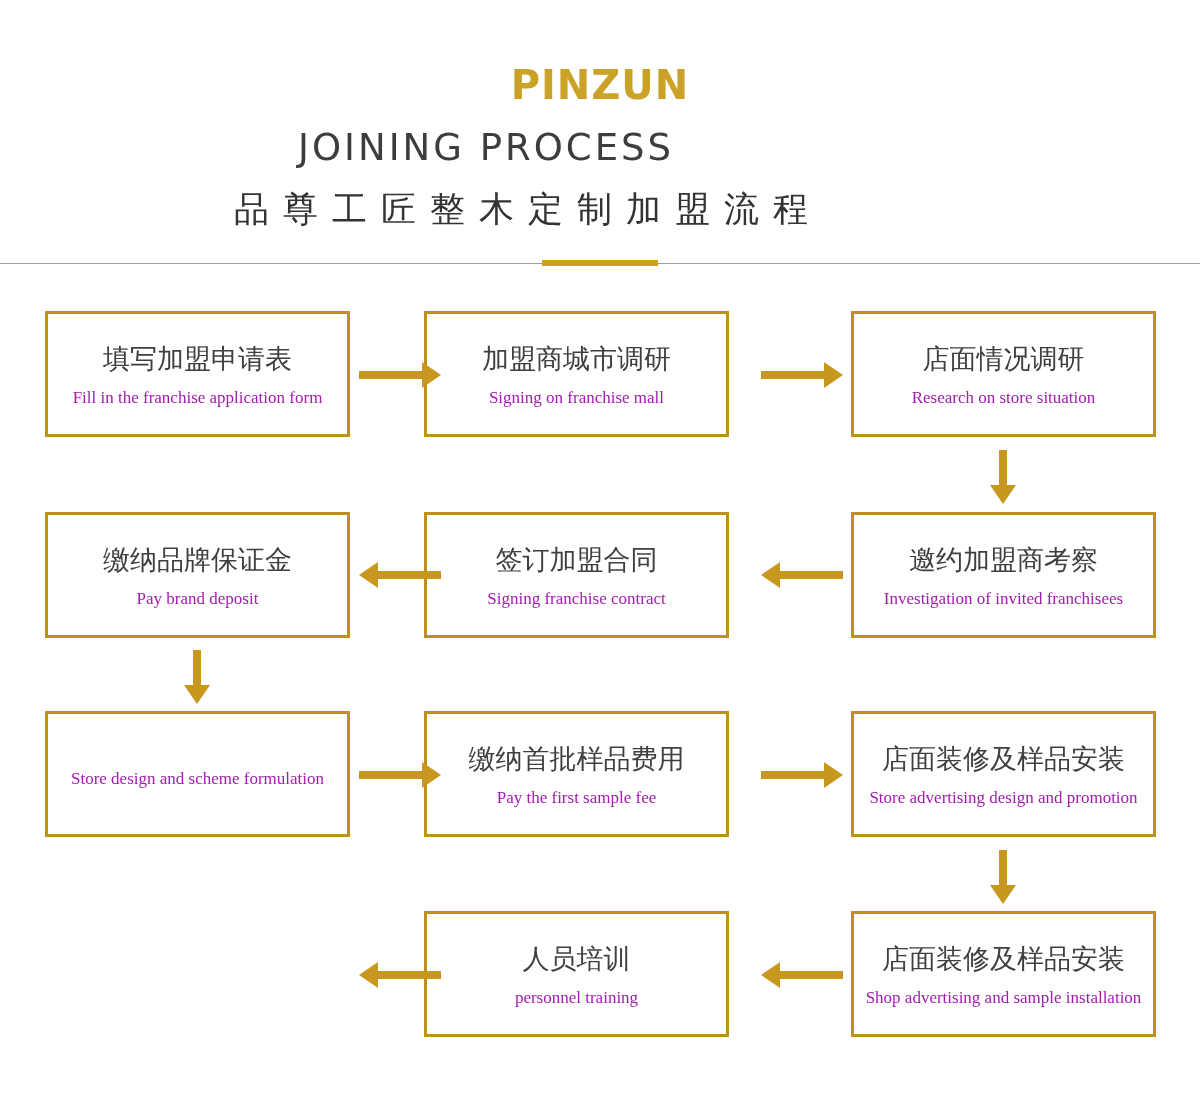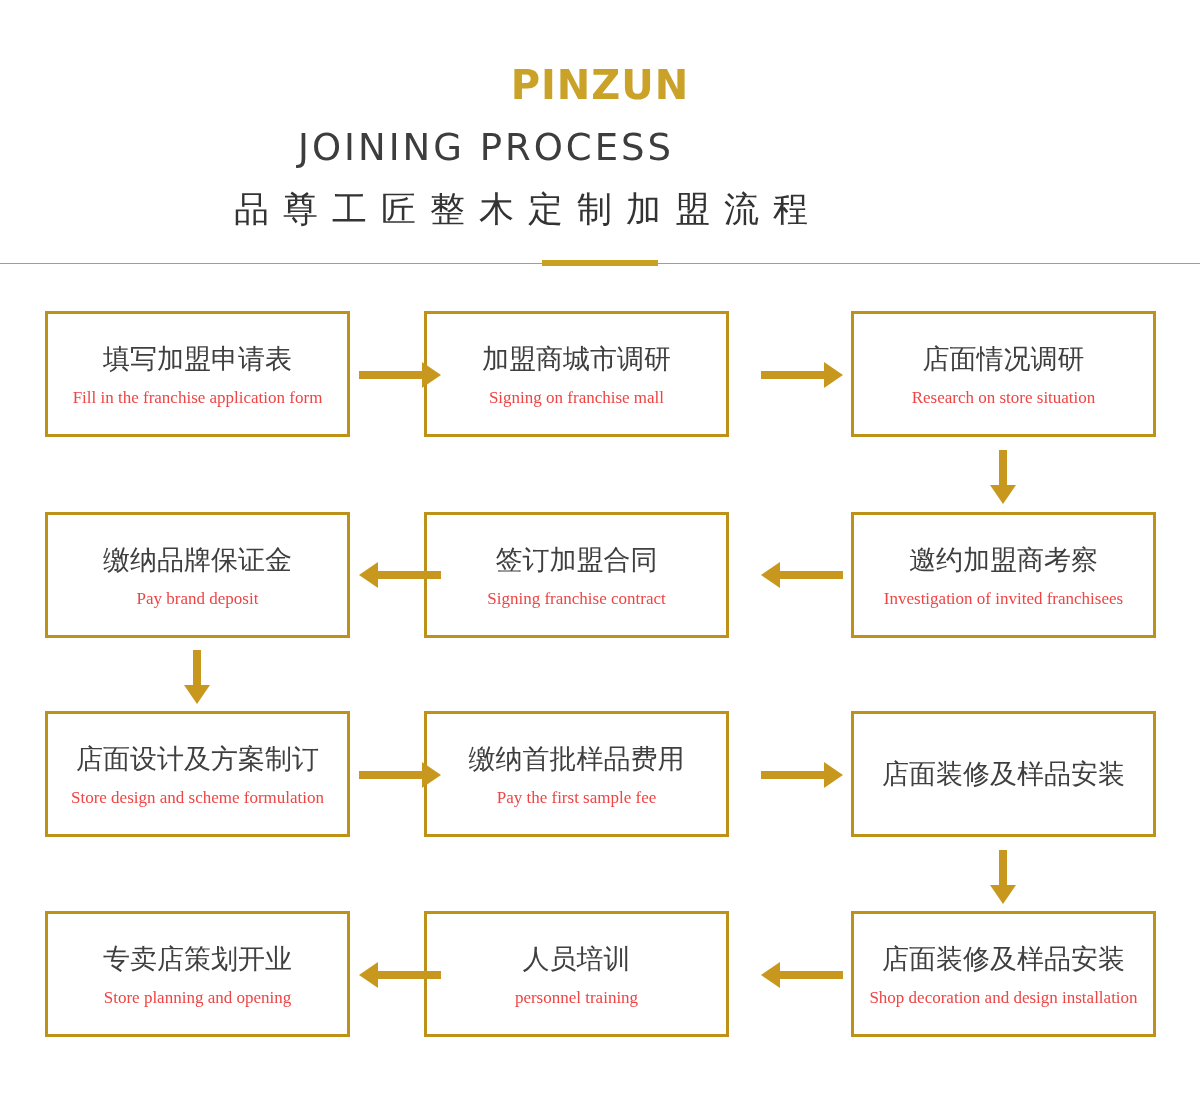--- a/index.html
+++ b/index.html
@@ -49,21 +49,21 @@
     justify-content:center;align-items:center;
     text-align:center;
     padding:0 10px;
   }
   .box .zh{
     font-size:27px;color:#3F3F3F;line-height:38px;
     font-family:"DejaVu Sans",sans-serif;
   }
   .box .en{
     margin-top:9px;
-    font-size:17px;color:#ef4444;line-height:22px;
+    font-size:17px;color:#a21caf;line-height:22px;
     font-family:"Liberation Serif",serif;
   }
   .c1{left:45px}.c2{left:424px}.c3{left:851px}
   .r1{top:311px}.r2{top:512px}.r3{top:711px}.r4{top:911px}
   
   .arrow{position:absolute;}
   .arrow svg{display:block;}
   .arrow .fill{fill:#C8971D;}
   .h-g1{left:359px}.h-g2{left:761px}
   .h-r1{top:360px}.h-r2{top:560px}.h-r3{top:760px}.h-r4{top:960px}
@@ -101,42 +101,38 @@
   <div class="box r2 c3">
     <div class="zh">邀约加盟商考察</div>
     <div class="en">Investigation of invited franchisees</div>
   </div>
   <div class="box r2 c2">
     <div class="zh">签订加盟合同</div>
     <div class="en">Signing franchise contract</div>
   </div>
 
   <div class="box r3 c1">
-    <div class="zh">店面设计及方案制订</div>
     <div class="en">Store design and scheme formulation</div>
   </div>
   <div class="box r3 c2">
     <div class="zh">缴纳首批样品费用</div>
     <div class="en">Pay the first sample fee</div>
   </div>
   <div class="box r3 c3">
     <div class="zh">店面装修及样品安装</div>
-  </div>
-
-  <div class="box r4 c1">
-    <div class="zh">专卖店策划开业</div>
-    <div class="en">Store planning and opening</div>
-  </div>
+    <div class="en">Store advertising design and promotion</div>
+  </div>
+
   <div class="box r4 c2">
     <div class="zh">人员培训</div>
     <div class="en">personnel training</div>
   </div>
   <div class="box r4 c3">
     <div class="zh">店面装修及样品安装</div>
-    <div class="en">Shop decoration and design installation</div>
+    <div class="en">Shop advertising and sample installation</div>
   </div>
 
   <div class="arrow h-g1 h-r1">
     <svg width="82" height="30" viewBox="0 0 82 30">
         <rect class="fill" x="0" y="11" width="63" height="8"></rect>
         <polygon class="fill" points="63,2 63,28 82,15"></polygon>
       </svg>
   </div>
   <div class="arrow h-g2 h-r1">
     <svg width="82" height="30" viewBox="0 0 82 30">

